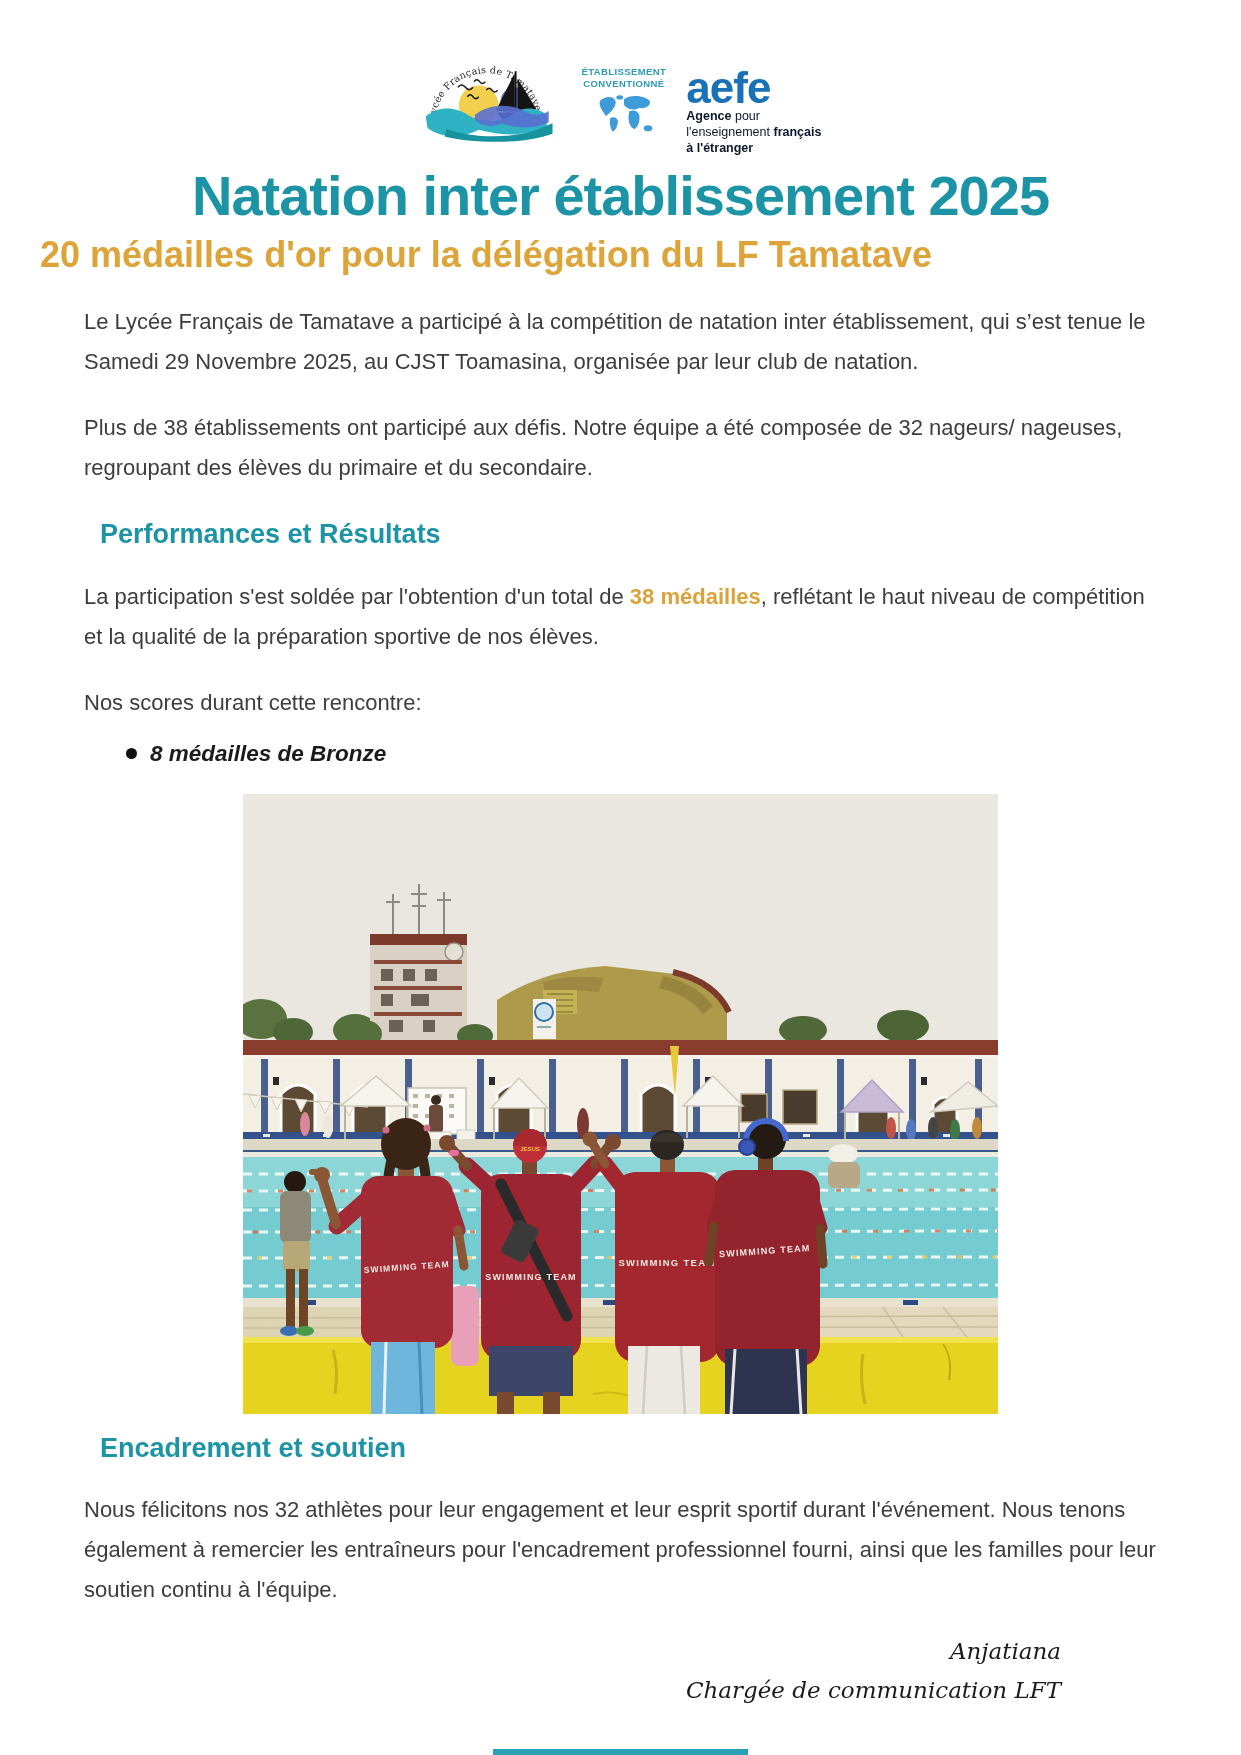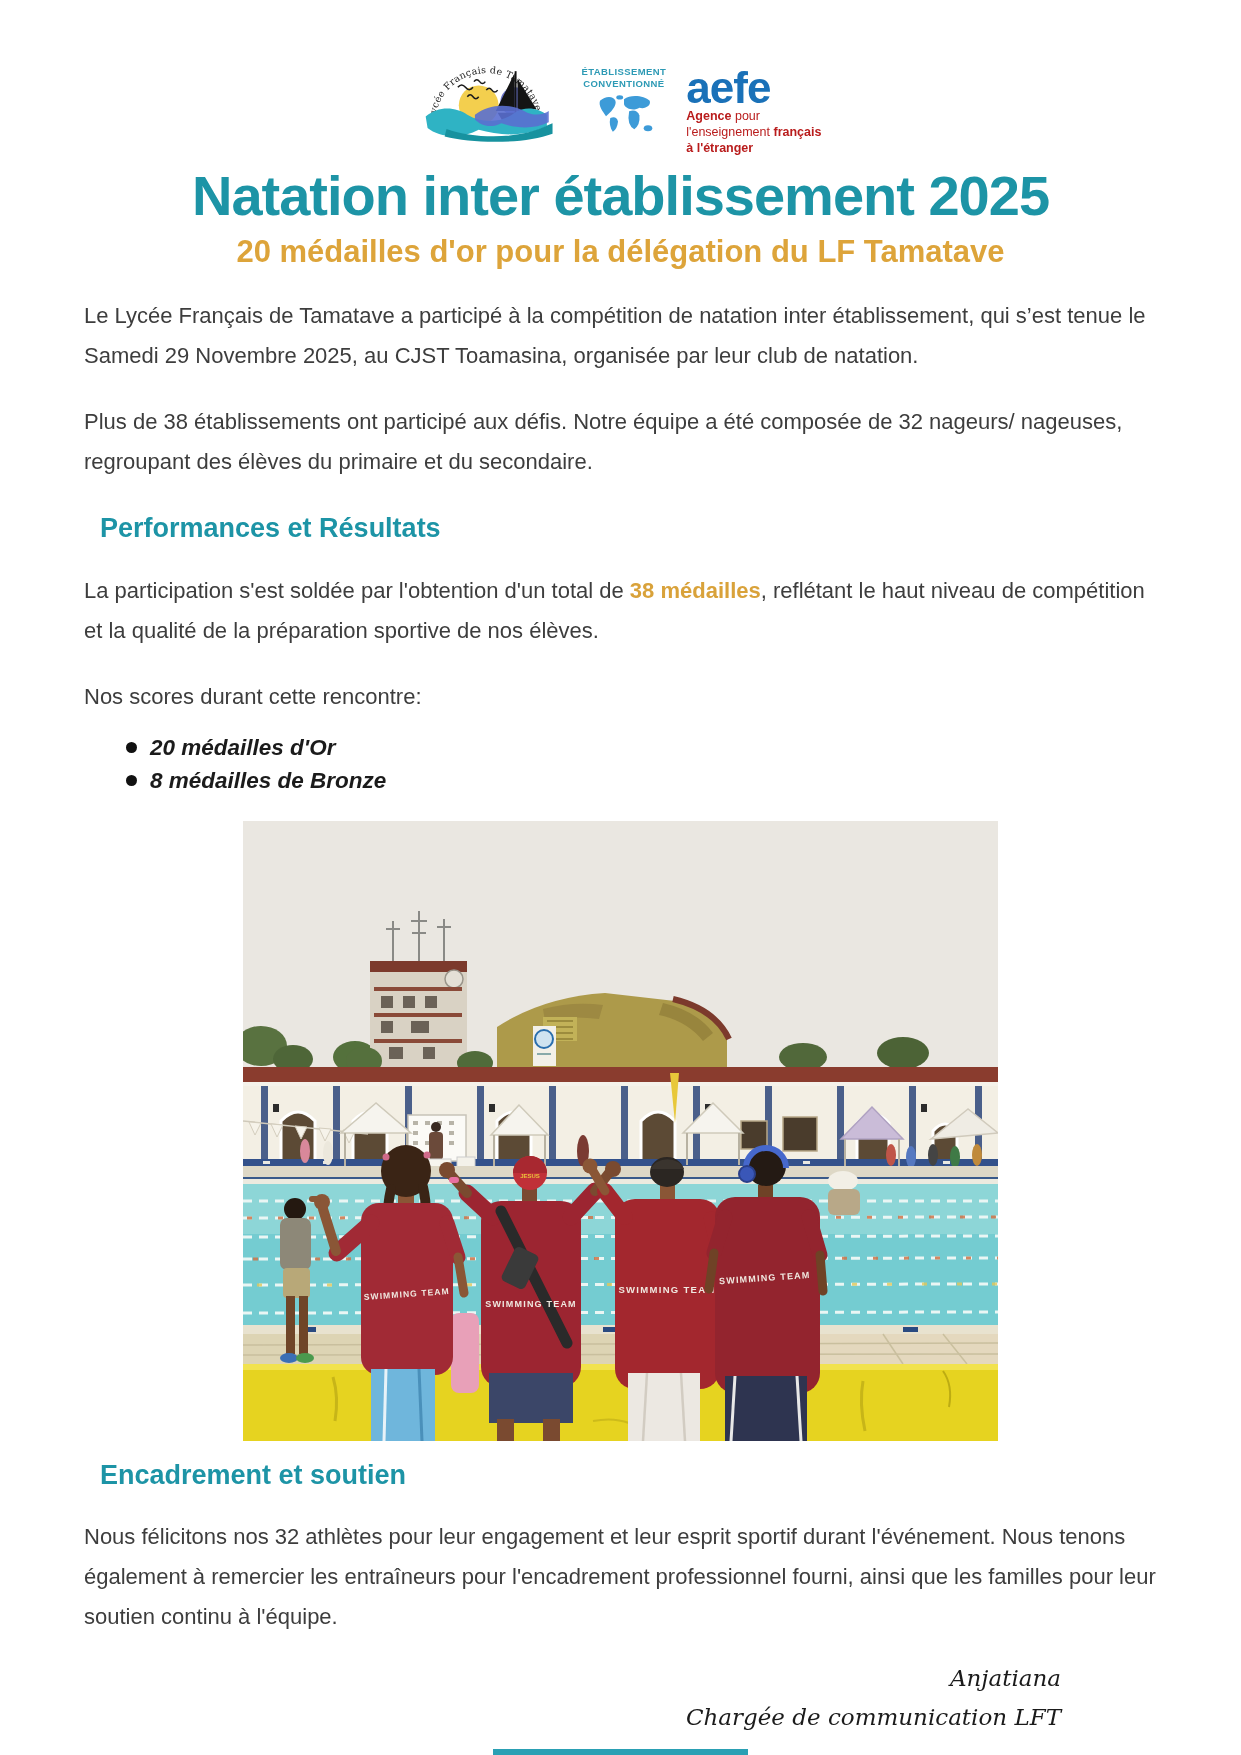--- a/index.html
+++ b/index.html
@@ -8,28 +8,28 @@
     font-family:"Liberation Sans",sans-serif;color:#3d3d3d;overflow:hidden;
   }
   
   .logos{display:flex;justify-content:center;align-items:flex-start;gap:20px;padding-top:56px;height:96px;}
   .lft-logo{width:142px;height:90px;}
   .conv{display:flex;flex-direction:column;align-items:center;margin-top:10px;}
   .conv-line{font-size:9.5px;font-weight:700;color:#2d9ab5;letter-spacing:.4px;line-height:1.25;}
   .conv-map{margin-top:4px;}
   .aefe{margin-top:12px;line-height:1;}
   .aefe-word{font-size:44px;font-weight:800;color:#1a71b8;letter-spacing:-1px;line-height:.9;}
-  .aefe-tag{font-size:12.5px;color:#b91c1c;line-height:1.2;margin-top:1px;}
+  .aefe-tag{font-size:12.5px;color:#0f172a;line-height:1.2;margin-top:1px;}
   .aefe-tag b{font-weight:700;}
   
   .title{
     text-align:center;margin:14px 40px 0;font-size:56px;line-height:1.08;font-weight:800;
     letter-spacing:-1px;color:#1d94a6;
   }
-  .subtitle{text-align:center;margin:8px 40px 0;font-size:31px;font-weight:700;color:#dda43a;}
+  .subtitle{margin:8px 40px 0;font-size:36px;font-weight:700;color:#dda43a;}
   .content{padding:0 84px;}
   p.body{font-size:22px;line-height:40px;margin:26px 0 0;}
   h3.sect{font-size:27px;font-weight:700;color:#1d94a6;margin:30px 16px 0;line-height:1.2;}
   .gold{color:#d9a23a;font-weight:700;}
   ul.scores{list-style:none;margin:14px 0 0;padding:0 0 0 42px;}
   ul.scores li{
     position:relative;font-size:22.5px;font-weight:700;font-style:italic;color:#1b1b1b;
     line-height:33px;padding-left:24px;
   }
   ul.scores li::before{content:"";position:absolute;left:0;top:11px;width:11px;height:11px;border-radius:50%;background:#111;}
@@ -103,21 +103,20 @@
 
   <div class="content">
     <p class="body">Le Lycée Français de Tamatave a participé à la compétition de natation inter établissement, qui s’est tenue le Samedi 29 Novembre 2025, au CJST Toamasina, organisée par leur club de natation.</p>
     <p class="body">Plus de 38 établissements ont participé aux défis. Notre équipe a été composée de 32 nageurs/ nageuses, regroupant des élèves du primaire et du secondaire.</p>
 
     <h3 class="sect">Performances et Résultats</h3>
     <p class="body"><span>La participation s'est soldée par l'obtention d'un total de </span><strong class="gold">38 médailles</strong><span>, reflétant le haut niveau de compétition et la qualité de la préparation sportive de nos élèves.</span></p>
 
     <p class="body">Nos scores durant cette rencontre:</p>
     <ul class="scores">
-      <li>20 médailles d'Or</li>
       <li>8 médailles de Bronze</li>
     </ul>
   </div>
 
   <figure class="photo">
     <svg viewBox="0 0 755 620">
 
       <rect width="755" height="620" fill="#eae7e1"></rect>
 
       <g fill="#597240">

